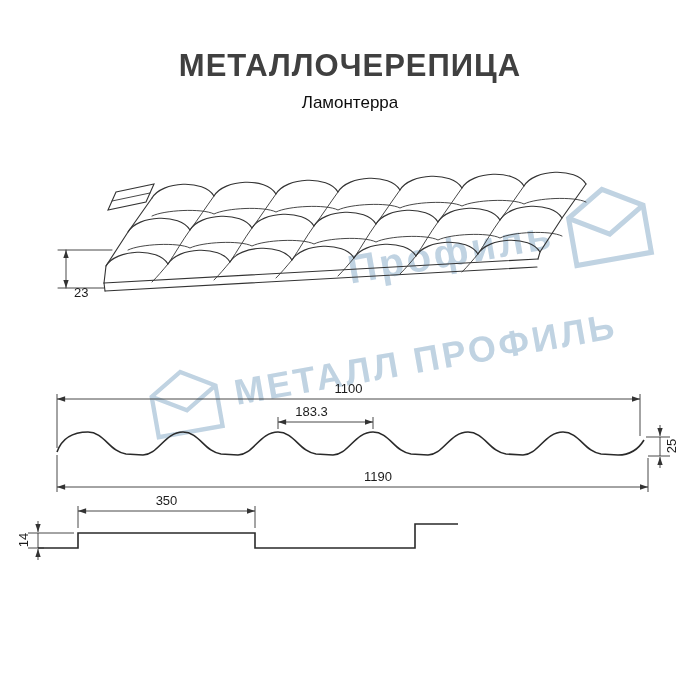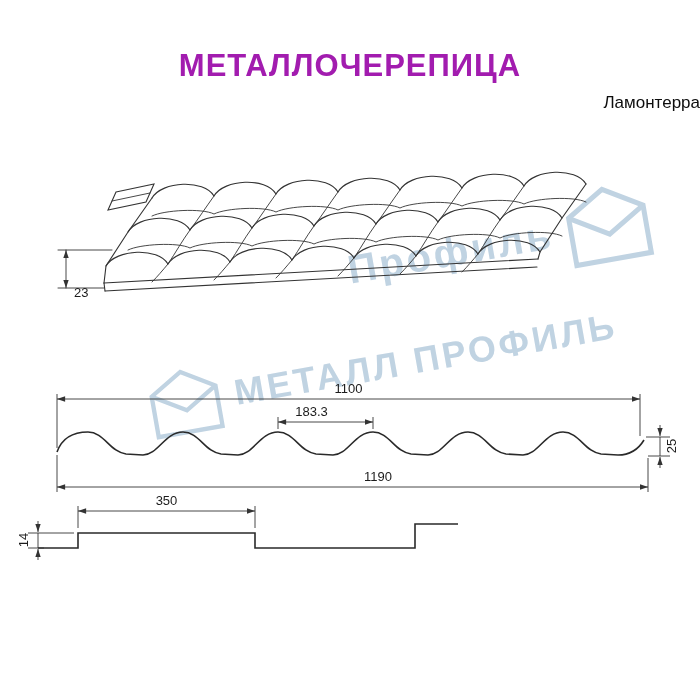--- a/index.html
+++ b/index.html
@@ -3,24 +3,24 @@
 <meta charset="utf-8">
 <style>
   html,body{margin:0;padding:0;}
   body{
     width:700px;height:700px;position:relative;overflow:hidden;
     background:#ffffff;font-family:"Liberation Sans", sans-serif;
   }
   .abs{position:absolute;}
   .title{
     top:48px;left:0;width:700px;text-align:center;
-    font-size:31px;font-weight:700;letter-spacing:1px;color:#a21caf;
+    font-size:31px;font-weight:700;letter-spacing:1px;color:#404040;
   }
   .subtitle{
-    top:93px;left:0;width:700px;text-align:right;
+    top:93px;left:0;width:700px;text-align:center;
     font-size:17px;font-weight:400;color:#0d0d0d;
   }
   
   .wm{
     display:flex;align-items:center;gap:14px;
     color:#c0d3e2;white-space:nowrap;pointer-events:none;
   }
   .wm .wm-text{
     font-weight:700;letter-spacing:3px;
   }

